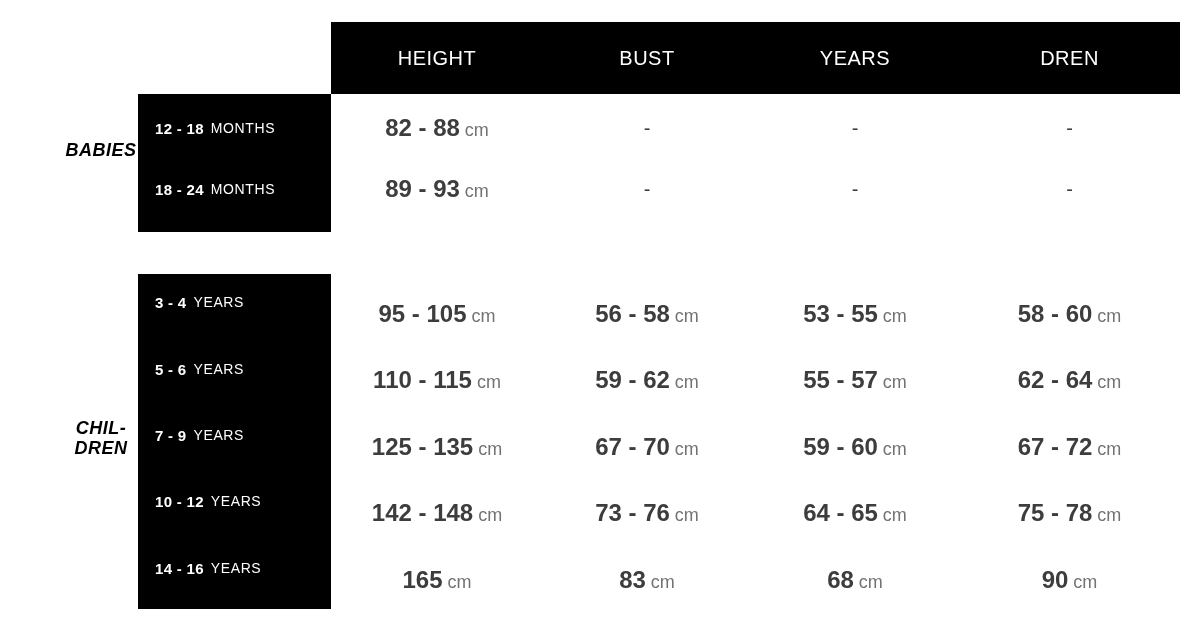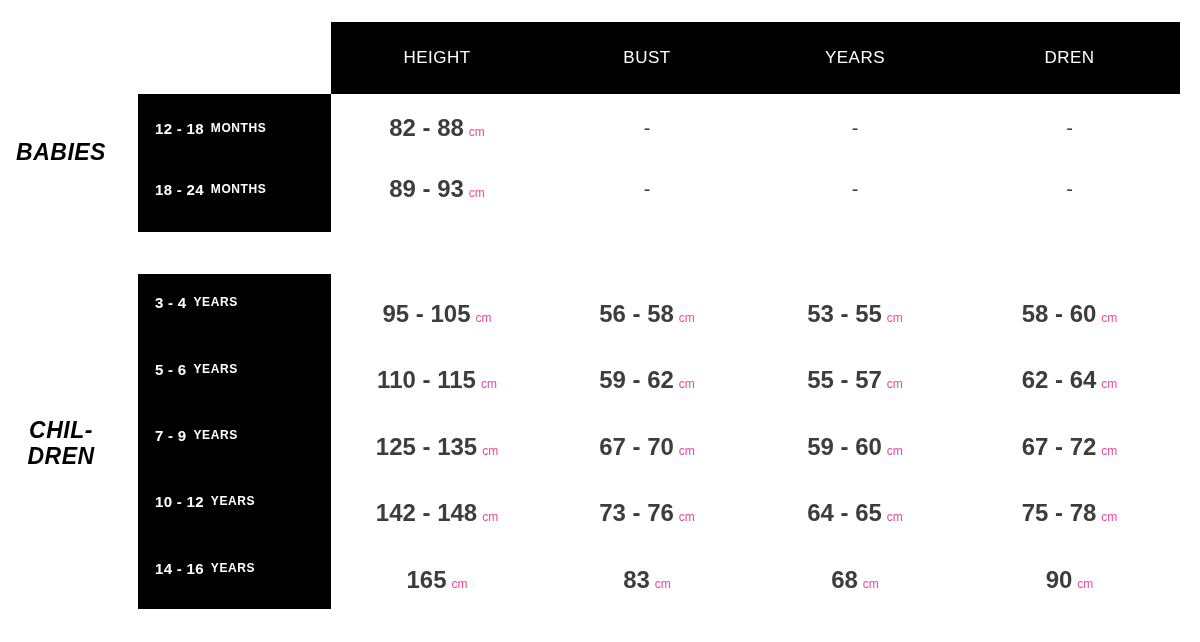--- a/index.html
+++ b/index.html
@@ -27,42 +27,43 @@
     left: 331px;
     top: 22px;
     width: 849px;
     height: 72px;
     background: #000000;
     display: flex;
     align-items: center;
   }
   .header-cell {
     color: #ffffff;
-    font-size: 17px;
+    font-size: 20px;
     font-weight: 400;
     letter-spacing: 0.5px;
     text-align: center;
   }
   .col1 { width: 212px; }
   .col2 { width: 208px; }
   .col3 { width: 208px; }
   .col4 { width: 221px; }
 
   
   .group-label {
     position: absolute;
     left: 0;
     width: 122px;
     text-align: center;
-    font-size: 23px;
+    font-size: 18px;
     font-weight: bold;
     font-style: italic;
     color: #000000;
     line-height: 1.12;
     letter-spacing: 0.5px;
+    padding-left: 40px;
   }
   .group-label.babies { top: 140px; }
   .group-label.children { top: 418px; }
 
   
   .age-block {
     position: absolute;
     left: 138px;
     width: 193px;
     background: #000000;
@@ -88,22 +89,22 @@
     box-sizing: border-box;
     color: #ffffff;
     white-space: nowrap;
   }
   .age-num {
     font-size: 15px;
     font-weight: bold;
     letter-spacing: 0.3px;
   }
   .age-unit {
-    font-size: 12px;
-    font-weight: 700;
+    font-size: 14px;
+    font-weight: 400;
     margin-left: 7px;
     letter-spacing: 0.6px;
   }
 
   
   .data-row {
     position: absolute;
     left: 331px;
     width: 849px;
     height: 42px;
@@ -114,23 +115,23 @@
     text-align: center;
     color: #3b3b3b;
     white-space: nowrap;
   }
   .val {
     font-size: 24px;
     font-weight: bold;
     color: #3d3d3d;
   }
   .unit {
-    font-size: 12px;
-    font-weight: 400;
-    color: #ec4899;
+    font-size: 18px;
+    font-weight: 400;
+    color: #737373;
     margin-left: 5px;
   }
   .dash {
     font-size: 20px;
     font-weight: 400;
     color: #3d3d3d;
   }
   
   .data-row.single .data-cell { }
 </style>

